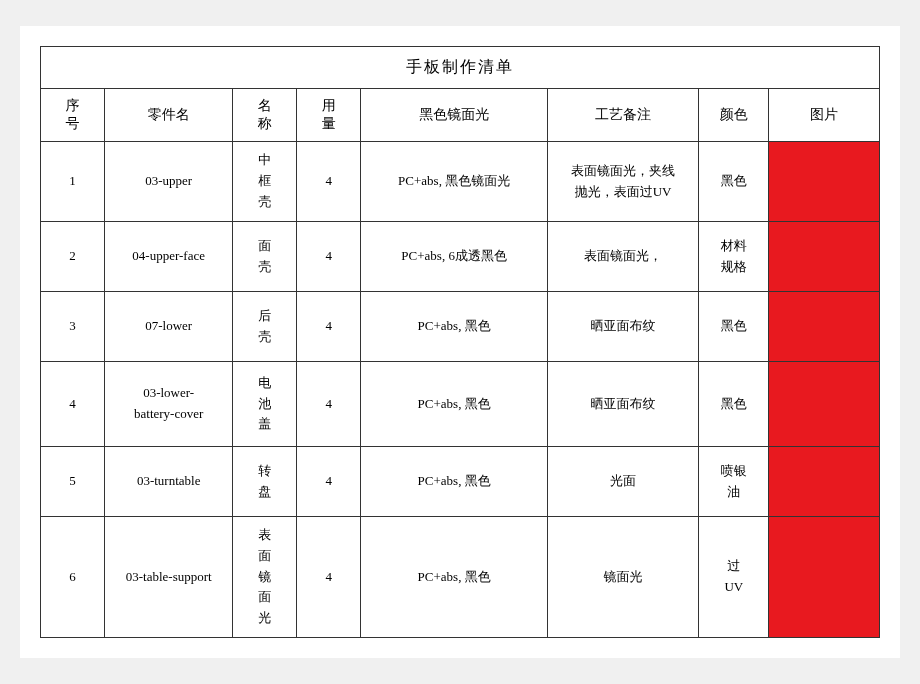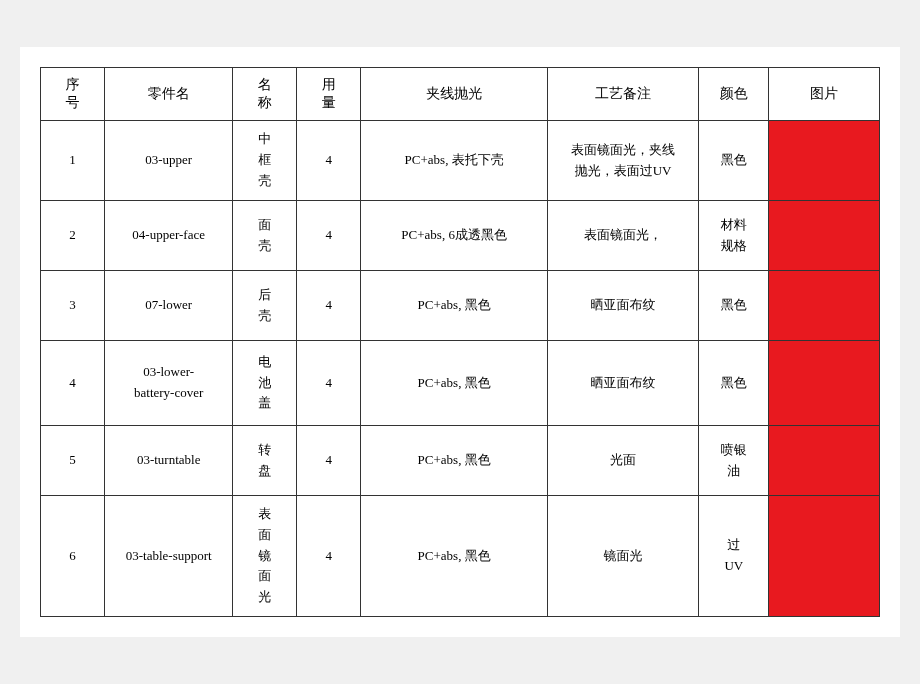--- a/index.html
+++ b/index.html
@@ -81,38 +81,41 @@
       <col class="col-seq">
       <col class="col-part">
       <col class="col-name">
       <col class="col-qty">
       <col class="col-spec">
       <col class="col-process">
       <col class="col-color">
       <col class="col-image">
     </colgroup>
     <thead>
+      <tr class="title-row">
+        <td colspan="8">手板制作清单</td>
+      </tr>
       <tr class="header-row">
         <th>序号</th>
         <th>零件名</th>
         <th>名称</th>
         <th>用量</th>
-        <th>夹线抛光</th>
+        <th>黑色镜面光</th>
         <th>工艺备注</th>
         <th>颜色</th>
         <th>图片</th>
       </tr>
     </thead>
     <tbody id="table-body">
     <tr class="data-row" style="height: 80px;">
           <td>1</td>
           <td>03-upper</td>
           <td>中框壳</td>
           <td>4</td>
-          <td>PC+abs, 表托下壳</td>
+          <td>PC+abs, 黑色镜面光</td>
           <td>表面镜面光，夹线抛光，表面过UV</td>
           <td>黑色</td>
           <td class="image-cell" style="background-color: rgb(232, 25, 31);"></td>
         </tr>
         <tr class="data-row" style="height: 70px;">
           <td>2</td>
           <td>04-upper-face</td>
           <td>面壳</td>
           <td>4</td>
           <td>PC+abs, 6成透黑色</td>

